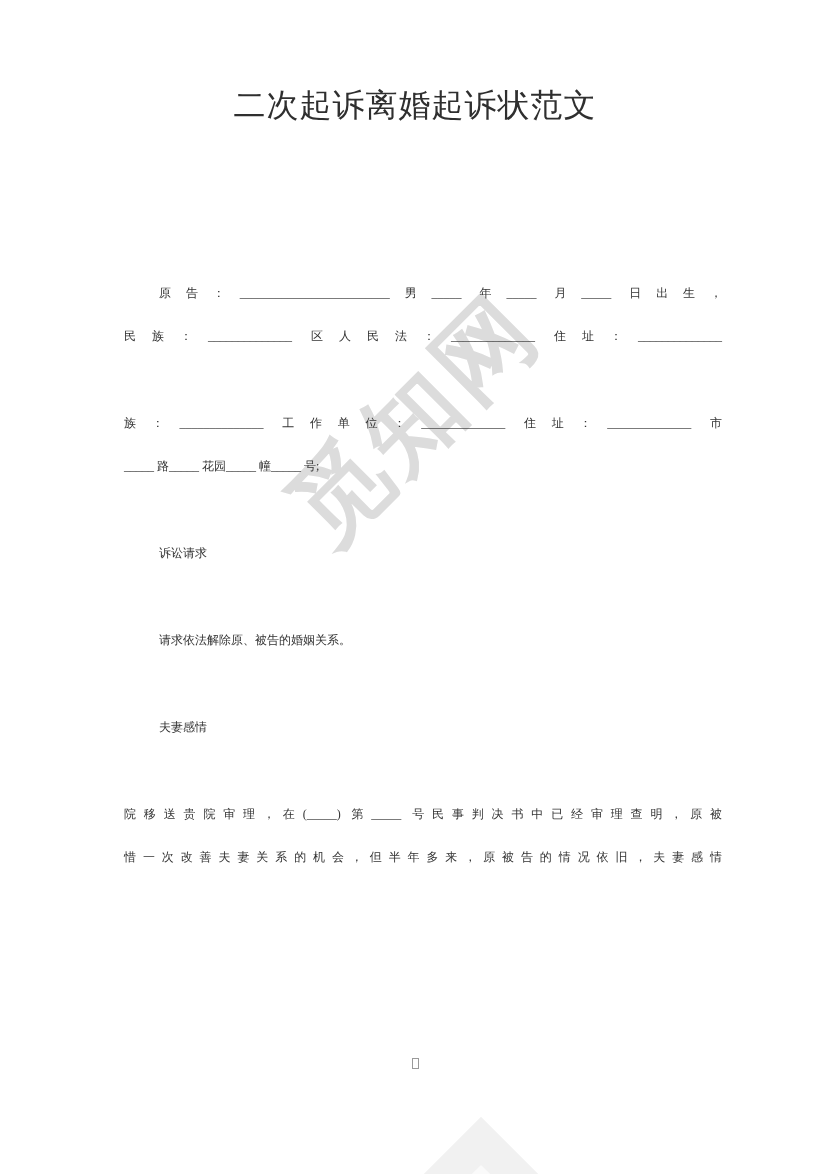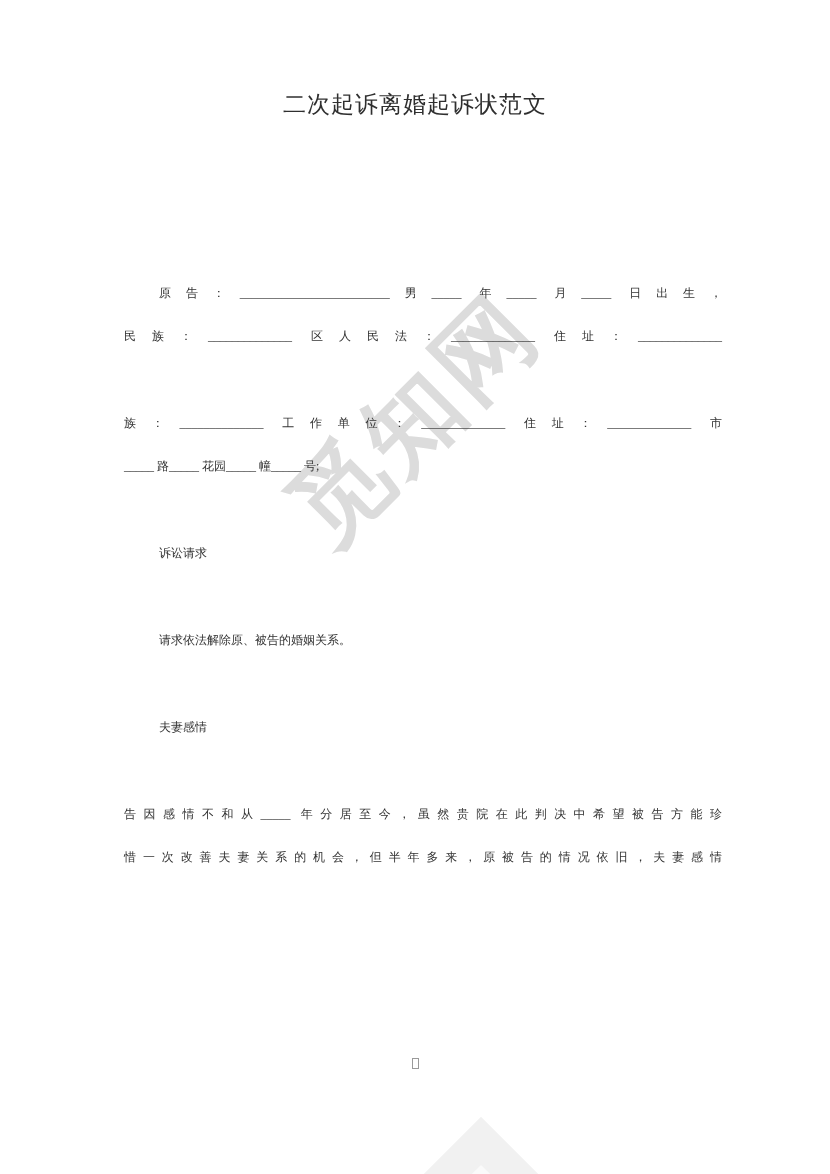--- a/index.html
+++ b/index.html
@@ -10,21 +10,21 @@
     background: #ffffff;
     overflow: hidden;
     font-family: "Liberation Serif", "DejaVu Serif", serif;
     color: #333333;
   }
   .title {
     position: relative;
     z-index: 2;
     margin: 88px 0 0 0;
     text-align: center;
-    font-size: 23px;
+    font-size: 32px;
     line-height: 34px;
     letter-spacing: 1px;
     color: #2f2f2f;
     font-weight: 400;
   }
   .content {
     position: relative;
     z-index: 2;
     margin: 150px 108px 0 110px; 
   }
@@ -117,21 +117,21 @@
 
     <div class="block">
       <div class="line indent">请求依法解除原、被告的婚姻关系。</div>
     </div>
 
     <div class="block">
       <div class="line indent">夫妻感情</div>
     </div>
 
     <div class="block">
-      <div class="line fill">告因感情不和从_____ 年分居至今，虽然贵院在此判决中希望被告方能珍</div>
+      <div class="line fill">院移送贵院审理，在(_____) 第_____ 号民事判决书中已经审理查明，原被</div>
       <div class="line fill">惜一次改善夫妻关系的机会，但半年多来，原被告的情况依旧，夫妻感情</div>
     </div>
 
   </div>
 
   <span class="tofu"></span>
 
 </div>
 
 </body></html>

